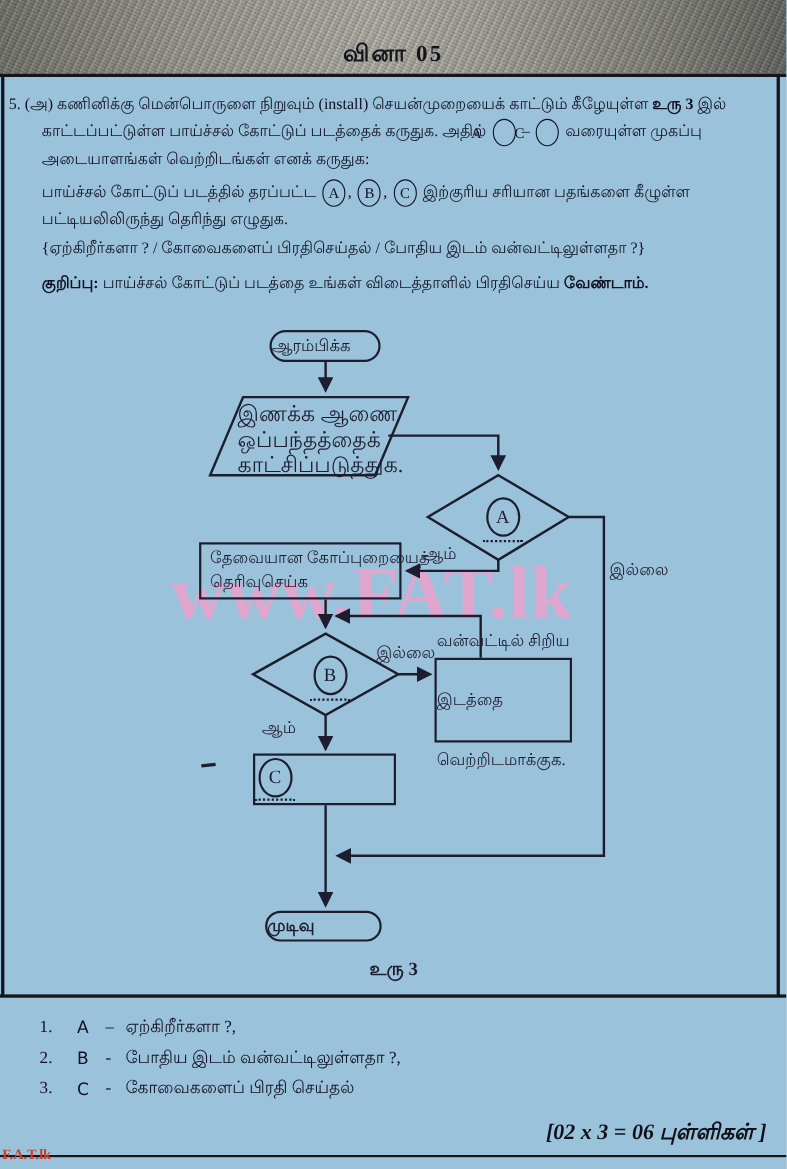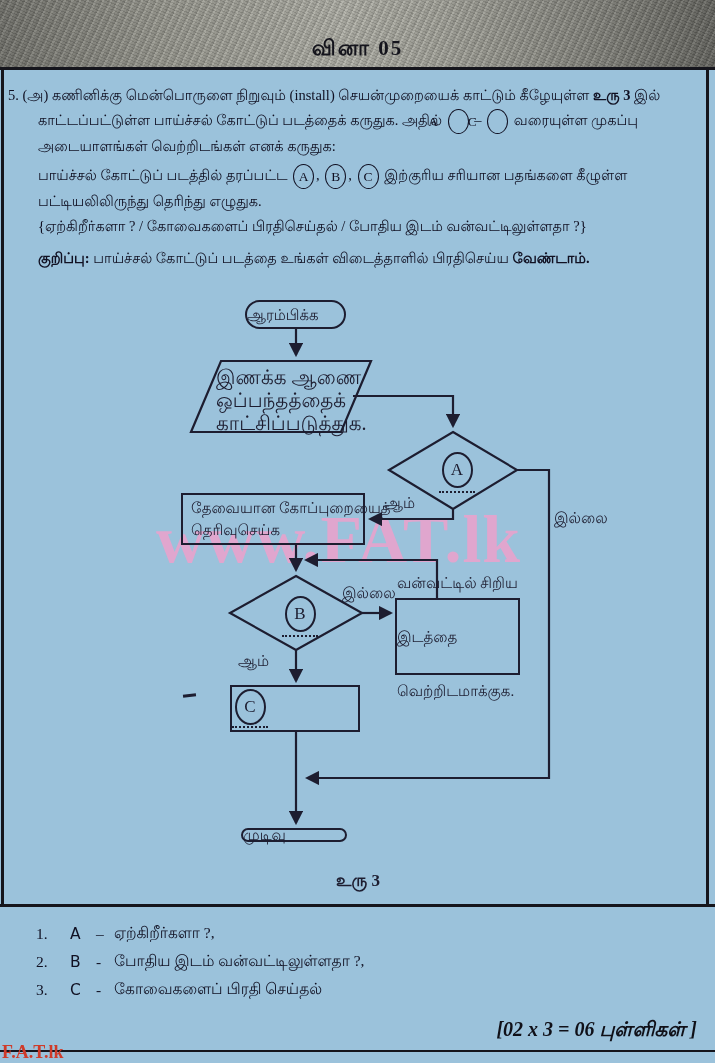--- a/index.html
+++ b/index.html
@@ -42,21 +42,21 @@
   .wm{position:absolute;left:156px;top:500px;z-index:1;font-size:68px;font-weight:bold;
       letter-spacing:1px;color:rgba(243,158,202,0.78);white-space:nowrap;}
   
   .answers{position:absolute;left:36px;top:920px;z-index:3;font-size:15.5px;color:#101022;}
   .arow{display:flex;height:28px;align-items:center;}
   .arow .num{width:34px;}
   .arow .ltr{width:26px;font-family:"DejaVu Sans","Liberation Sans",sans-serif;}
   .arow .sep{width:18px;}
   
   .marks{position:absolute;right:18px;top:1018px;z-index:4;font-size:20px;font-weight:bold;font-style:italic;color:#101018;white-space:nowrap;}
-  .site{position:absolute;left:2px;top:1042px;z-index:5;font-size:18px;font-weight:bold;color:#cf3b2a;}
+  .site{position:absolute;left:2px;top:1042px;z-index:5;font-size:13px;font-weight:bold;color:#cf3b2a;}
   .dash-mark{position:absolute;left:183px;top:694px;width:13px;height:3px;background:#1d1d30;z-index:3;transform:rotate(-6deg);}
 </style>
 </head>
 <body>
 
 <div class="page">
 
   <div class="band"></div>
   <div class="band-title">வினா  05</div>
 
@@ -147,21 +147,21 @@
   </div>
 
   <div class="node" style="left:230px;top:685px;width:130px;height:47px;">
     <div class="diamond-core" style="position:static;">
       <div class="circ2">C</div>
       <div class="dots" style="margin-top:1px;"></div>
     </div>
   </div>
   <div class="dash-mark"></div>
 
-  <div class="node oval" style="left:241px;top:828px;width:106px;height:14px;">
+  <div class="node oval" style="left:241px;top:828px;width:106px;height:28px;font-weight:bold;">
     <div>முடிவு</div>
   </div>
 
   <div class="caption" style="left:336px;top:871px;">உரு 3</div>
 
   <div class="answers">
     <div class="arow">
       <span class="num">1.</span>
       <span class="ltr">A</span>
       <span class="sep">–</span>

